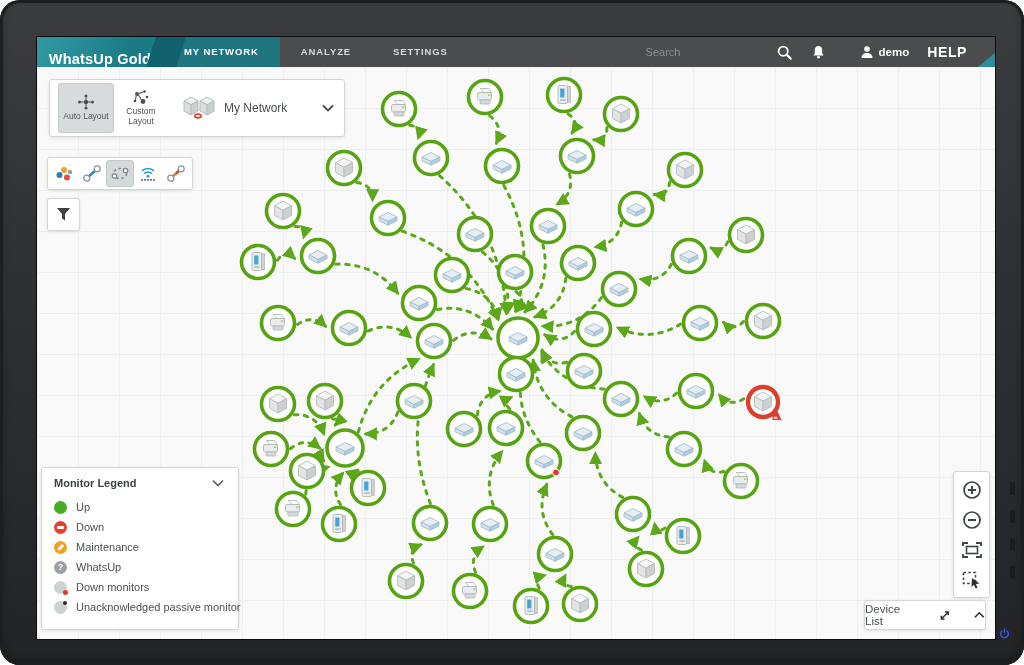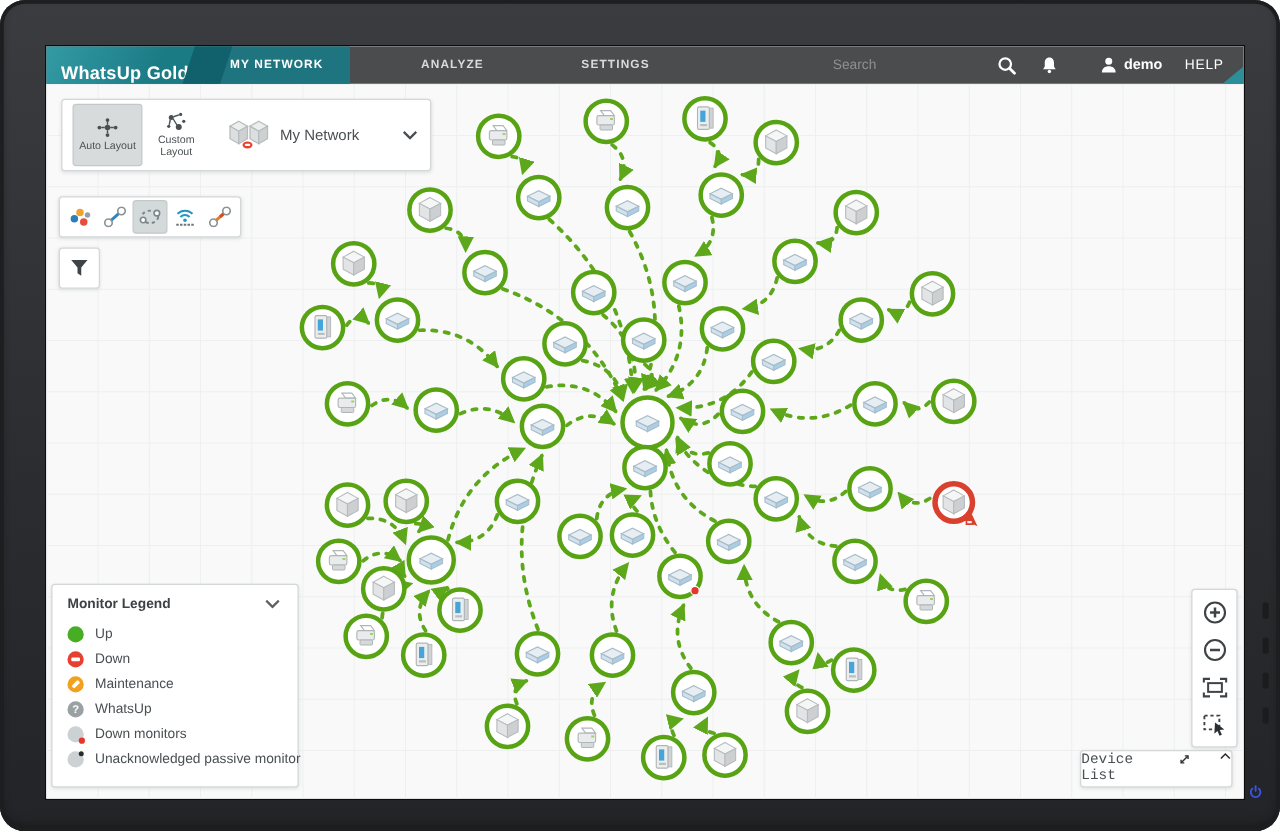--- a/index.html
+++ b/index.html
@@ -8,27 +8,27 @@
   .bezel{position:absolute;inset:0;background:linear-gradient(180deg,#3b3c3f 0%,#2c2d30 55%,#232427 100%);border-radius:20px;box-shadow:inset 0 0 0 3px #1d1e20, inset 0 -4px 8px #17181a;}
   .bezel-btn{position:absolute;width:5px;height:13px;background:#1b1c1e;border-radius:2px;right:9px;}
   .power-icon{position:absolute;right:14px;bottom:26px;width:11px;height:11px;}
   
   .screen{position:absolute;left:36px;top:36px;width:958px;height:602px;background:#f8f9f8;overflow:hidden;border:1px solid #0c0c0d;}
   
   .topnav{position:absolute;left:0;top:0;width:100%;height:30px;background:#4b4c4e;display:flex;align-items:center;z-index:8;}
   .logo{width:126px;height:30px;background:linear-gradient(115deg,#339aa4 0%,#1b7b85 70%);color:#fff;font-size:14.5px;display:flex;align-items:flex-end;justify-content:center;letter-spacing:0.2px;flex:0 0 auto;}
   .logo b{font-weight:bold;}
   .logo-wedge{width:30px;height:30px;background:#11616c;transform:skewX(-18deg);margin-left:-12px;flex:0 0 auto;}
-  .nav-tab{height:30px;line-height:30px;padding:0 21px;font-size:9.5px;font-weight:bold;letter-spacing:0.9px;color:#d9dadb;cursor:pointer;flex:0 0 auto;margin-left:36px;}
+  .nav-tab{height:30px;line-height:30px;padding:0 21px;font-size:9.5px;font-weight:bold;letter-spacing:0.9px;color:#d9dadb;cursor:pointer;flex:0 0 auto;}
   .nav-tab.active{background:#1e747f;color:#fff;margin-left:-18px;}
   .search-box{margin-left:auto;width:120px;background:transparent;border:none;outline:none;color:#cfcfcf;font-size:11px;font-family:"Liberation Sans",sans-serif;}
   .search-box::placeholder{color:#8e8f91;}
   .nav-icon{width:34px;display:flex;justify-content:center;align-items:center;flex:0 0 auto;}
   .user-chip{display:flex;align-items:center;gap:5px;color:#fff;font-size:11.5px;font-weight:bold;margin:0 18px 0 24px;flex:0 0 auto;}
-  .help{color:#fff;font-size:11px;font-weight:normal;letter-spacing:0.6px;margin-right:16px;flex:0 0 auto;}
+  .help{color:#fff;font-size:14px;font-weight:bold;letter-spacing:0.6px;margin-right:28px;flex:0 0 auto;}
   .nav-corner{position:absolute;right:0;bottom:0;width:0;height:0;border-left:17px solid transparent;border-bottom:14px solid #2b8e99;}
   
   .map-grid{position:absolute;left:0;top:30px;width:100%;height:572px;background-color:#f8f9f8;background-image:linear-gradient(#edf0ef 1px,transparent 1px),linear-gradient(90deg,#edf0ef 1px,transparent 1px);background-size:41px 41px;}
   #map-svg{position:absolute;left:0;top:0;width:958px;height:602px;z-index:2;}
   
   .panel{position:absolute;background:#fff;border:1px solid #d3d7d7;border-radius:3px;z-index:6;box-shadow:0 1px 3px rgba(60,70,70,.12);}
   .layout-panel{left:12px;top:42px;width:296px;height:58px;display:flex;align-items:center;padding:10px 8px;box-sizing:border-box;}
   .layout-btn{width:54px;height:48px;border-radius:3px;display:flex;flex-direction:column;align-items:center;justify-content:center;gap:2px;font-size:8.5px;color:#4d5254;text-align:center;line-height:1.15;cursor:pointer;}
   .layout-btn.selected{background:#d7dbdb;border:1px solid #c3c8c9;}
   .group-row{display:flex;align-items:center;gap:8px;margin-left:14px;flex:1;}
@@ -51,21 +51,21 @@
   .lg-maint{background:#f3a01f;}
   .lg-maint::after{content:"";position:absolute;left:3px;top:5px;width:7px;height:2.5px;background:#fff;border-radius:1px;transform:rotate(-45deg);}
   .lg-unk{background:#9aa1a4;color:#fff;font-size:9px;font-weight:bold;text-align:center;line-height:13px;}
   .lg-gray{background:#ccd1d3;}
   .lg-dm::after{content:"";position:absolute;right:-1px;bottom:-1px;width:5px;height:5px;border-radius:50%;background:#e8352b;}
   .lg-un::after{content:"";position:absolute;right:0px;top:0px;width:4px;height:4px;border-radius:50%;background:#2b2b2b;}
   
   .zoom-panel{left:916px;top:434px;width:35px;padding:4px 0;display:flex;flex-direction:column;align-items:center;gap:3px;}
   .zbtn{width:30px;height:27px;display:flex;align-items:center;justify-content:center;cursor:pointer;}
   
-  .devlist-panel{left:827px;top:563px;width:120px;height:28px;display:flex;justify-content:center;gap:24px;cursor:pointer;font-family:Liberation Mono, monospace;}
+  .devlist-panel{left:827px;top:563px;width:120px;height:28px;display:flex;align-items:center;justify-content:center;gap:24px;cursor:pointer;}
   .devlist-label{font-size:11.5px;color:#4a4f52;}
 </style>
 </head>
 <body>
 
 <div class="stage">
   <div class="bezel">
     <div class="bezel-btn" style="top:482px"></div>
     <div class="bezel-btn" style="top:510px"></div>
     <div class="bezel-btn" style="top:538px"></div>

